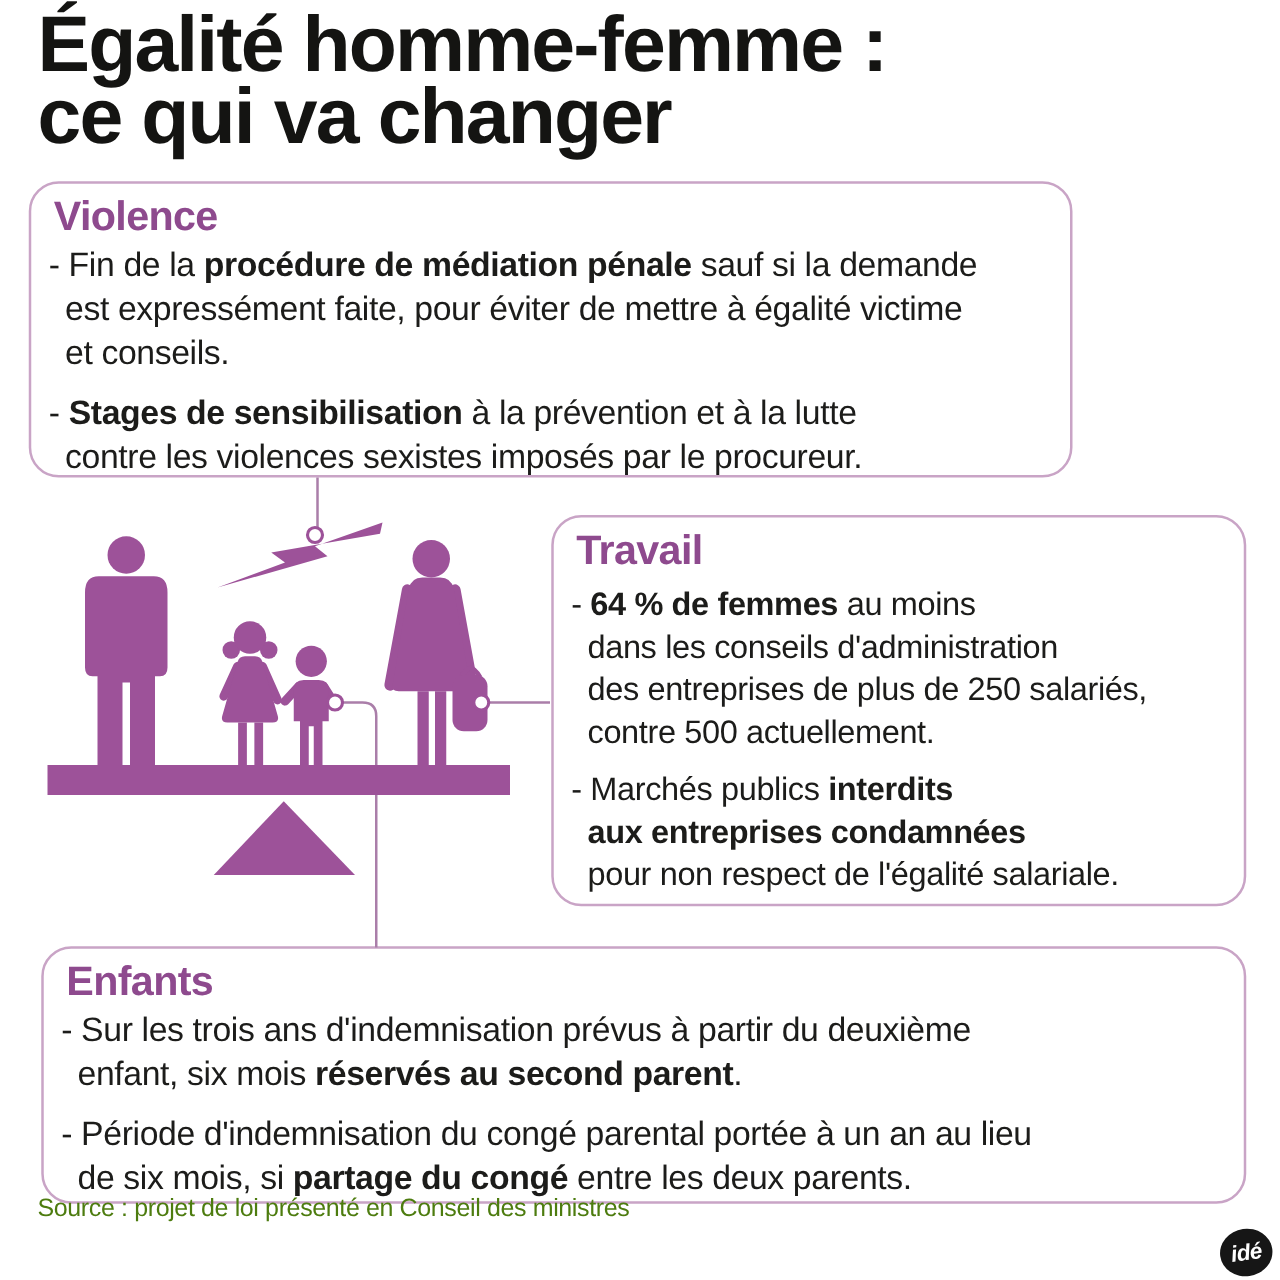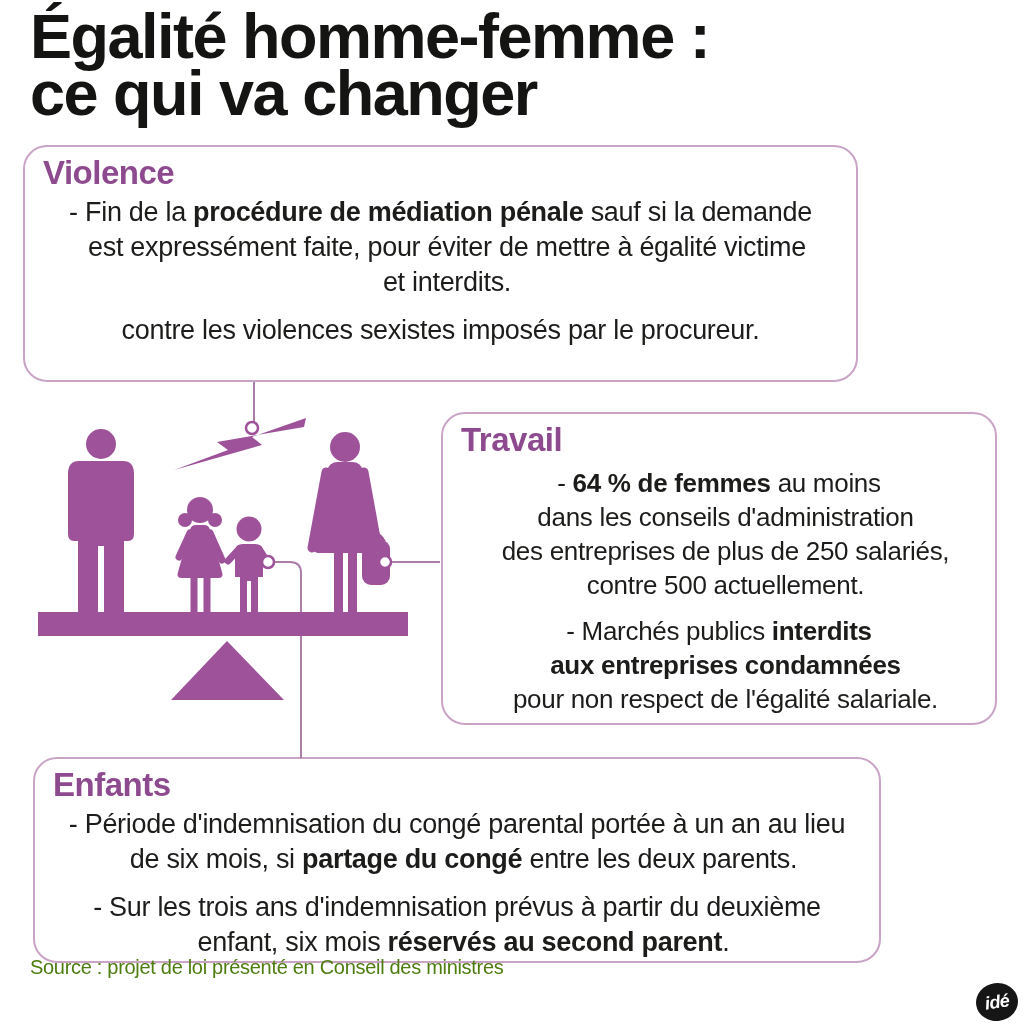--- a/index.html
+++ b/index.html
@@ -22,34 +22,34 @@
     letter-spacing:-1.5px;color:#141412;
     white-space:pre-line;margin:0;
   }
   .box{
     position:absolute;background:#fff;
     border:2px solid var(--box-border);
     border-radius:24px;box-sizing:border-box;
   }
   .box--violence{left:23px;top:145px;width:835px;height:237px;}
   .box--travail{left:441px;top:412px;width:556px;height:313px;}
-  .box--enfants{left:33px;top:757px;width:848px;height:206px;}
+  .box--enfants{left:33px;top:757px;width:964px;height:206px;}
   .section-heading{
     margin:6px 0 0 18px;
     font-size:33px;line-height:40px;font-weight:bold;
     letter-spacing:-0.5px;color:var(--heading-purple);
   }
   .bullets{
     margin:2px 14px 0 14px;
     font-size:27px;line-height:35px;letter-spacing:-0.3px;
   }
   .box--travail .bullets{font-size:26px;line-height:34px;margin-top:6px;}
   .bullet{margin-bottom:13px;}
   .box--travail .bullet{margin-bottom:12px;}
-  .bullet .line{padding-left:13px;text-align:center;}
+  .bullet .line{padding-left:13px;}
   .bullet .line:first-child{padding-left:0;}
   .bullet b{font-weight:bold;}
   .illustration{
     position:absolute;left:0;top:0;width:1024px;height:1024px;
     pointer-events:none;
   }
   .fig{fill:var(--figure-purple);}
   .connector{stroke:var(--connector);stroke-width:2;fill:none;}
   .node{fill:#ffffff;stroke:var(--figure-purple);stroke-width:2.5;}
   .limb{stroke:var(--figure-purple);stroke-linecap:round;fill:none;}
@@ -71,23 +71,24 @@
 
 <h1 class="page-title">Égalité homme-femme :
 ce qui va changer</h1>
 
 <section class="box box--violence">
   <div class="section-heading">Violence</div>
   <div class="bullets">
       <div class="bullet">
         <div class="line"><span>- Fin de la </span><b>procédure de médiation pénale</b><span> sauf si la demande</span></div>
         <div class="line"><span>est expressément faite, pour éviter de mettre à égalité victime</span></div>
-        <div class="line"><span>et interdits.</span></div>
+        <div class="line"><span>et conseils.</span></div>
       </div>
       <div class="bullet">
+        <div class="line"><span>- </span><b>Stages de sensibilisation</b><span> à la prévention et à la lutte</span></div>
         <div class="line"><span>contre les violences sexistes imposés par le procureur.</span></div>
       </div>
     </div>
 </section>
 
 <section class="box box--travail">
   <div class="section-heading">Travail</div>
   <div class="bullets">
       <div class="bullet">
         <div class="line"><span>- </span><b>64 % de femmes</b><span> au moins</span></div>
@@ -100,26 +101,26 @@
         <div class="line"><b>aux entreprises condamnées</b></div>
         <div class="line"><span>pour non respect de l'égalité salariale.</span></div>
       </div>
     </div>
 </section>
 
 <section class="box box--enfants">
   <div class="section-heading">Enfants</div>
   <div class="bullets">
       <div class="bullet">
+        <div class="line"><span>- Sur les trois ans d'indemnisation prévus à partir du deuxième</span></div>
+        <div class="line"><span>enfant, six mois </span><b>réservés au second parent</b><span>.</span></div>
+      </div>
+      <div class="bullet">
         <div class="line"><span>- Période d'indemnisation du congé parental portée à un an au lieu</span></div>
         <div class="line"><span>de six mois, si </span><b>partage du congé</b><span> entre les deux parents.</span></div>
-      </div>
-      <div class="bullet">
-        <div class="line"><span>- Sur les trois ans d'indemnisation prévus à partir du deuxième</span></div>
-        <div class="line"><span>enfant, six mois </span><b>réservés au second parent</b><span>.</span></div>
       </div>
     </div>
 </section>
 
 <svg class="illustration" viewBox="0 0 1024 1024" xmlns="http://www.w3.org/2000/svg">
 
   <path class="connector" d="M254,382 L254,423"></path>
   <path class="connector" d="M274,562 L290,562 Q301,562 301,573 L301,758"></path>
   <path class="connector" d="M391,562 L440,562"></path>
 

